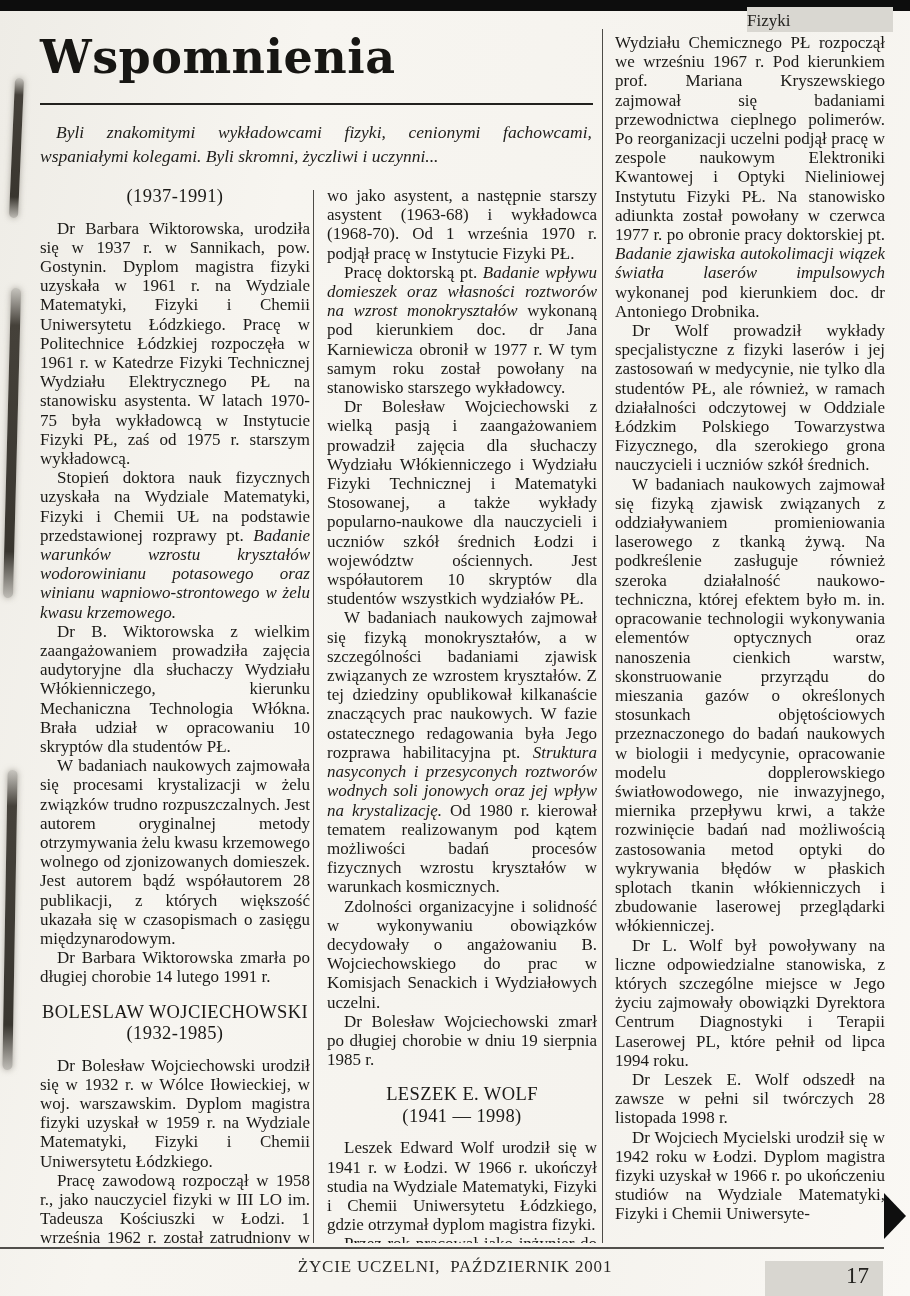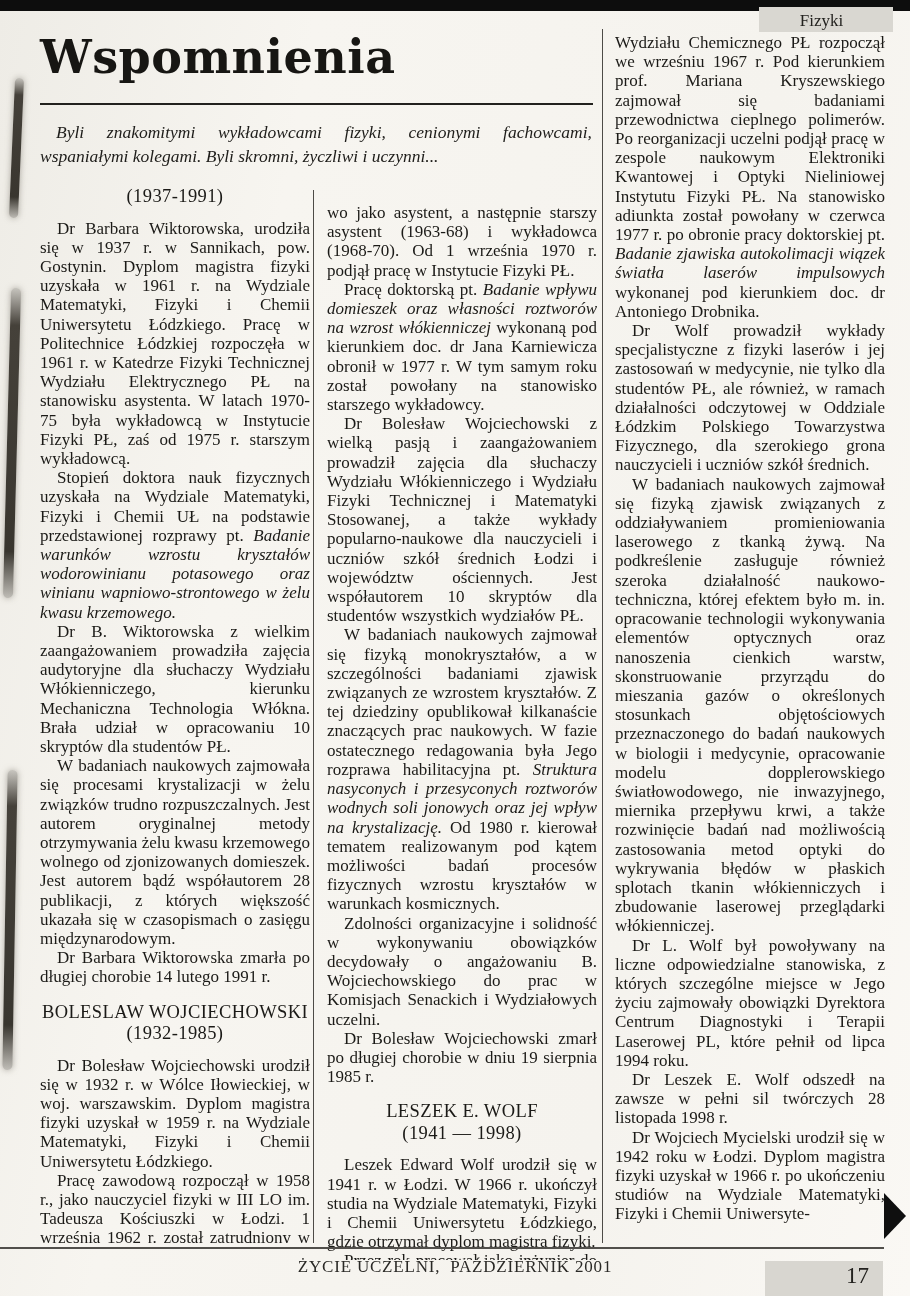--- a/index.html
+++ b/index.html
@@ -4,43 +4,43 @@
 <style>
   html,body { margin:0; padding:0; background:#f6f4ef; }
   .page {
     position:relative; width:910px; height:1296px; overflow:hidden;
     background:linear-gradient(100deg,#eeece6 0%,#f7f5f0 28%,#f5f3ee 70%,#faf8f4 100%);
     font-family:"Liberation Serif","DejaVu Serif",serif;
     color:#1b1a17;
   }
   .top-bar { position:absolute; left:0; top:0; width:910px; height:11px; background:#0d0d0d; }
   .corner-box {
-    position:absolute; right:17px; top:7px; width:134px; height:25px;
-    background:#d9d7d1; text-align:center; font-size:17px; line-height:27px;
+    position:absolute; right:17px; top:7px; width:146px; height:25px;
+    background:#d9d7d1; text-align:left; font-size:17px; line-height:27px;
     padding-right:9px; box-sizing:border-box; color:#23221f;
   }
   .page-title {
     position:absolute; left:40px; top:30px; font-family:"DejaVu Serif",serif;
     font-weight:bold; font-size:46px; letter-spacing:0.5px; color:#171613;
   }
   .title-rule { position:absolute; left:40px; top:103px; width:553px; height:2px; background:#22211e; }
   .intro {
     position:absolute; left:40px; top:121px; width:552px;
     font-style:italic; font-size:17.5px; line-height:23.5px; text-indent:16px;
     text-align:justify; color:#1e1d1a;
   }
   .col {
     position:absolute; width:270px; text-align:justify;
     font-size:17px; line-height:19.2px; overflow:hidden;
   }
   .col p { margin:0; text-indent:17px; }
   .col p.noindent { text-indent:0; }
   .col i { font-style:italic; }
   .col-1 { left:40px;  top:186px; height:1057px; }
-  .col-2 { left:327px; top:186px; height:1057px;margin-top:17px; }
+  .col-2 { left:327px; top:186px; height:1057px; }
   .col-3 { left:615px; top:33px;  height:1210px; }
   .obit-heading { text-align:center; margin:15px 0 11px; font-size:18.5px; line-height:21.5px; letter-spacing:0.4px; text-indent:0; }
   .col .obit-heading:first-child { margin-top:0; }
   .vrule { position:absolute; width:1px; background:#4d4b47; }
   .vrule-1 { left:313px; top:190px; height:1053px; }
   .vrule-2 { left:602px; top:29px;  height:1214px; }
   .footer-rule { position:absolute; left:0; top:1247px; width:884px; height:2px; background:#514f4b; }
   .footer-text {
     position:absolute; left:0; top:1257px; width:910px; text-align:center;
     font-size:17px; letter-spacing:0.8px; color:#2a2926;
@@ -97,21 +97,21 @@
       <p><span>Dr Barbara Wiktorowska zmarła po długiej chorobie 14 lutego 1991 r.</span></p>
       <div class="obit-heading">
         <div>BOLESLAW WOJCIECHOWSKI</div>
         <div>(1932-1985)</div>
       </div>
       <p><span>Dr Bolesław Wojciechowski urodził się w 1932 r. w Wólce Iłowieckiej, w woj. warszawskim. Dyplom magistra fizyki uzyskał w 1959 r. na Wydziale Matematyki, Fizyki i Chemii Uniwersytetu Łódzkiego.</span></p>
       <p><span>Pracę zawodową rozpoczął w 1958 r., jako nauczyciel fizyki w III LO im. Tadeusza Kościuszki w Łodzi. 1 września 1962 r. został zatrudniony w Katedrze Fizyki Technicznej Wydziału Elektrycznego PŁ, początko-</span></p>
     </div>
   <div class="col col-2">
       <p class="noindent"><span>wo jako asystent, a następnie starszy asystent (1963-68) i wykładowca (1968-70). Od 1 września 1970 r. podjął pracę w Instytucie Fizyki PŁ.</span></p>
-      <p><span>Pracę doktorską pt. </span><i>Badanie wpływu domieszek oraz własności roztworów na wzrost włókienniczej</i><span> wykonaną pod kierunkiem doc. dr Jana Karniewicza obronił w 1977 r. W tym samym roku został powołany na stanowisko starszego wykładowcy.</span></p>
+      <p><span>Pracę doktorską pt. </span><i>Badanie wpływu domieszek oraz własności roztworów na wzrost monokryształów</i><span> wykonaną pod kierunkiem doc. dr Jana Karniewicza obronił w 1977 r. W tym samym roku został powołany na stanowisko starszego wykładowcy.</span></p>
       <p><span>Dr Bolesław Wojciechowski z wielką pasją i zaangażowaniem prowadził zajęcia dla słuchaczy Wydziału Włókienniczego i Wydziału Fizyki Technicznej i Matematyki Stosowanej, a także wykłady popularno-naukowe dla nauczycieli i uczniów szkół średnich Łodzi i województw ościennych. Jest współautorem 10 skryptów dla studentów wszystkich wydziałów PŁ.</span></p>
       <p><span>W badaniach naukowych zajmował się fizyką monokryształów, a w szczególności badaniami zjawisk związanych ze wzrostem kryształów. Z tej dziedziny opublikował kilkanaście znaczących prac naukowych. W fazie ostatecznego redagowania była Jego rozprawa habilitacyjna pt. </span><i>Struktura nasyconych i przesyconych roztworów wodnych soli jonowych oraz jej wpływ na krystalizację.</i><span> Od 1980 r. kierował tematem realizowanym pod kątem możliwości badań procesów fizycznych wzrostu kryształów w warunkach kosmicznych.</span></p>
       <p><span>Zdolności organizacyjne i solidność w wykonywaniu obowiązków decydowały o angażowaniu B. Wojciechowskiego do prac w Komisjach Senackich i Wydziałowych uczelni.</span></p>
       <p><span>Dr Bolesław Wojciechowski zmarł po długiej chorobie w dniu 19 sierpnia 1985 r.</span></p>
       <div class="obit-heading">
         <div>LESZEK E. WOLF</div>
         <div>(1941 — 1998)</div>
       </div>
       <p><span>Leszek Edward Wolf urodził się w 1941 r. w Łodzi. W 1966 r. ukończył studia na Wydziale Matematyki, Fizyki i Chemii Uniwersytetu Łódzkiego, gdzie otrzymał dyplom magistra fizyki.</span></p>
       <p><span>Przez rok pracował jako inżynier do spraw aparatury elektromedycznej w Wojskowej Akademii Medycznej w Łodzi. Pracę w Katedrze Fizyki</span></p>

